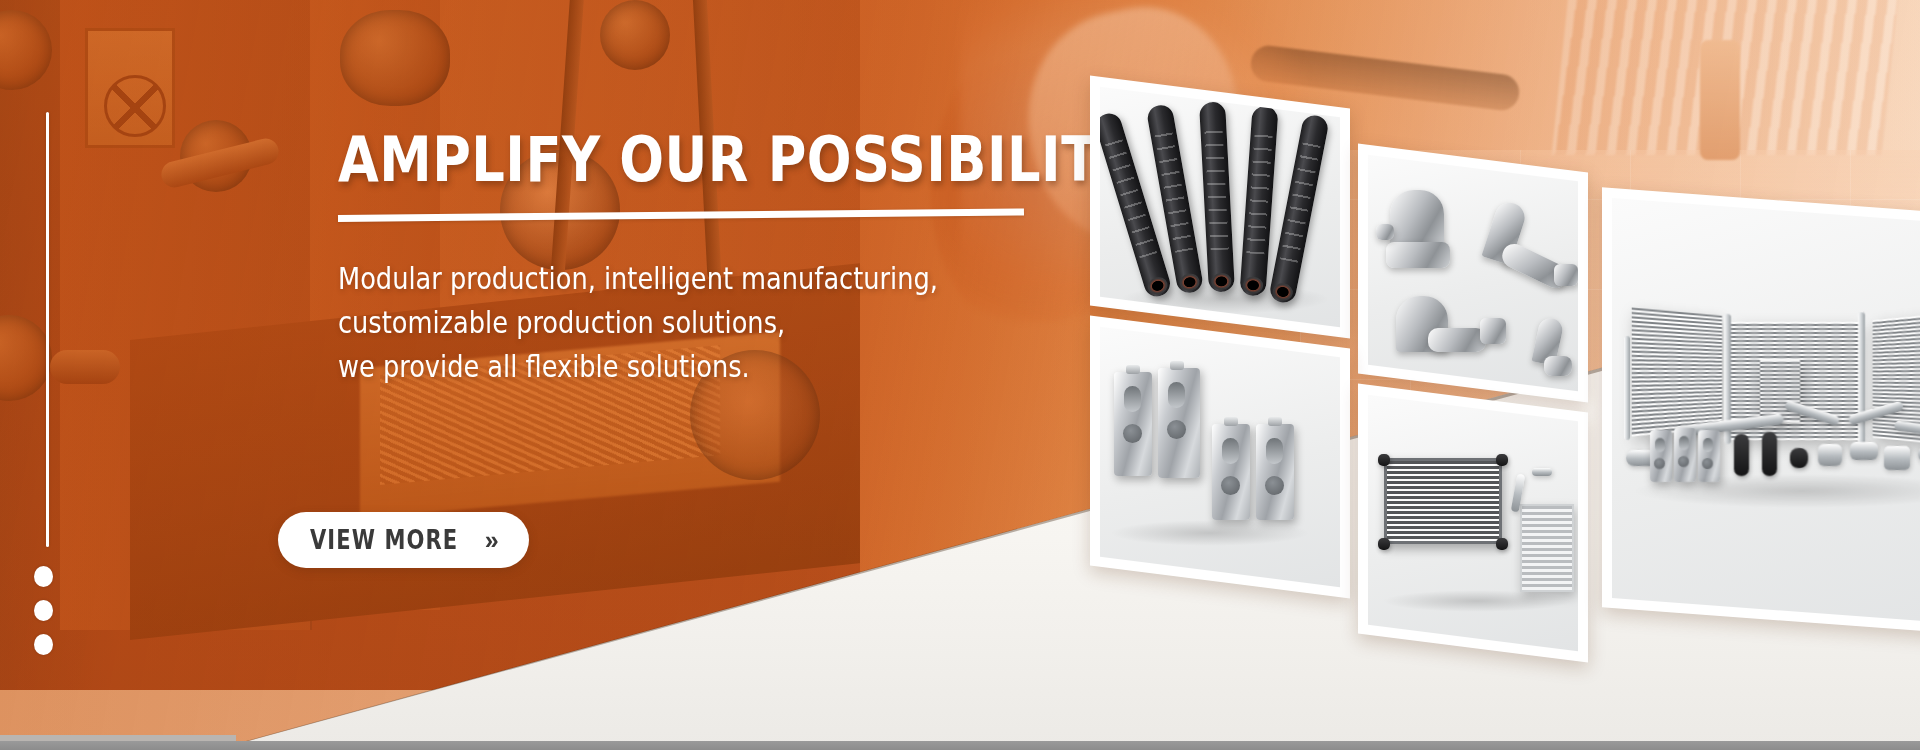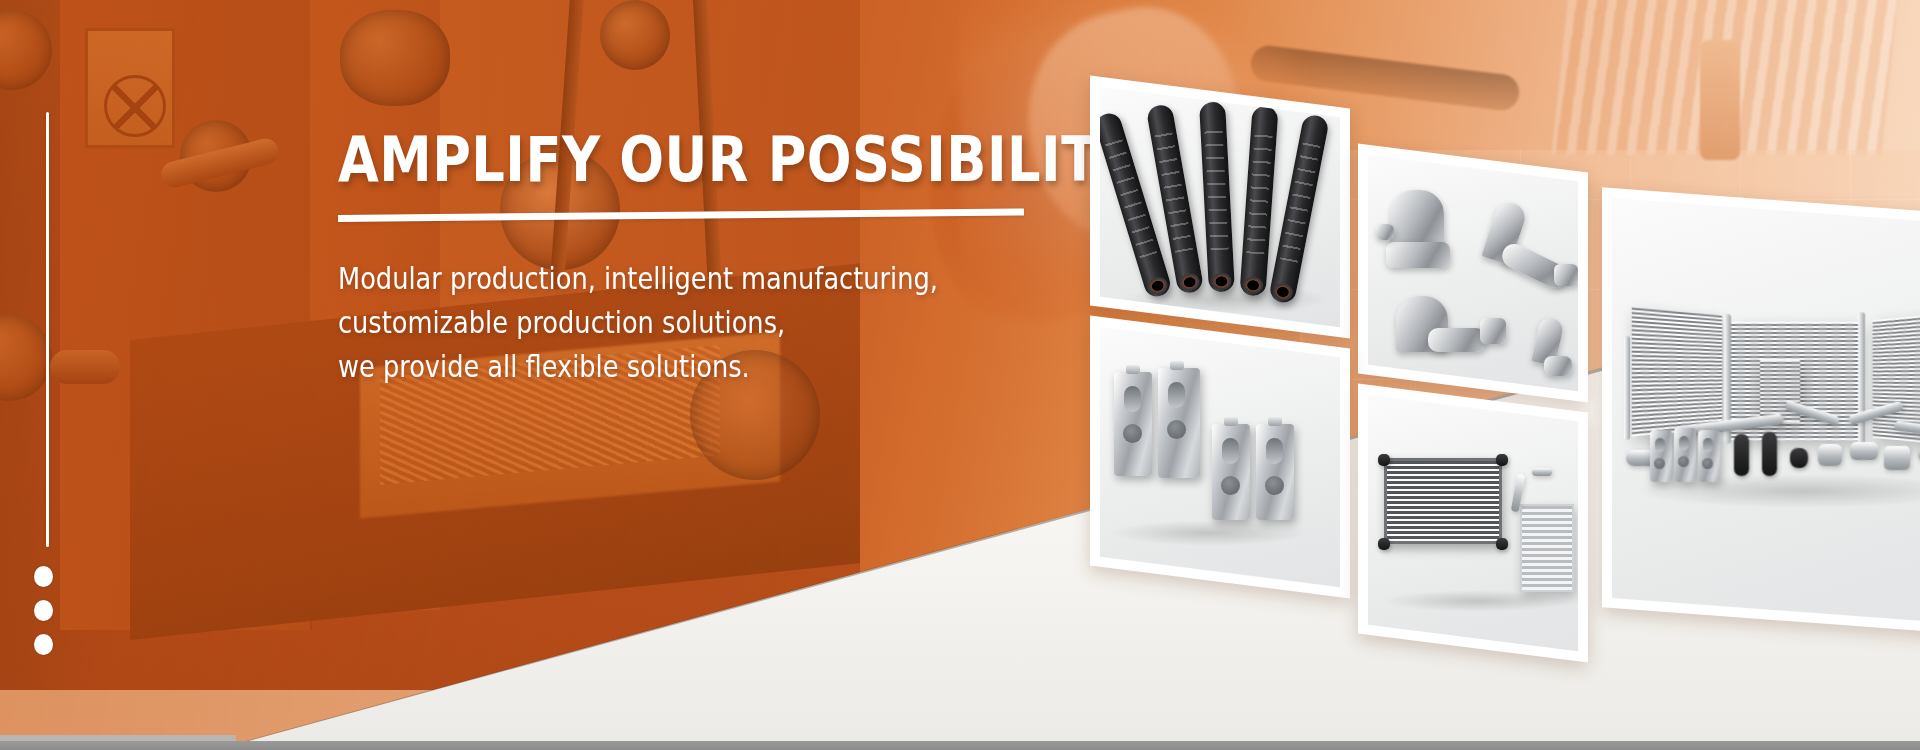--- a/index.html
+++ b/index.html
@@ -282,20 +282,24 @@
   <div class="copy">
     <div class="headline">AMPLIFY OUR POSSIBILITIES</div>
     <div class="rule"></div>
     <div class="sub">
       <div>Modular production, intelligent manufacturing,</div>
       <div>customizable production solutions,</div>
       <div>we provide all flexible solutions.</div>
     </div>
   </div>
 
+  <button class="cta">
+    <span class="cta-label">VIEW MORE</span>
+    <span class="cta-chev">»</span>
+  </button>
 
   <div class="collage">
 
     <div class="tile-card p1">
       <div class="tile-inner">
         <div class="unskew">
           <div class="hose" style="left:20px; top:8px; transform:rotate(-17deg);">
               <div class="hose-txt"></div>
             </div>
           <div class="hose" style="left:62px; top:2px; transform:rotate(-10deg);">

